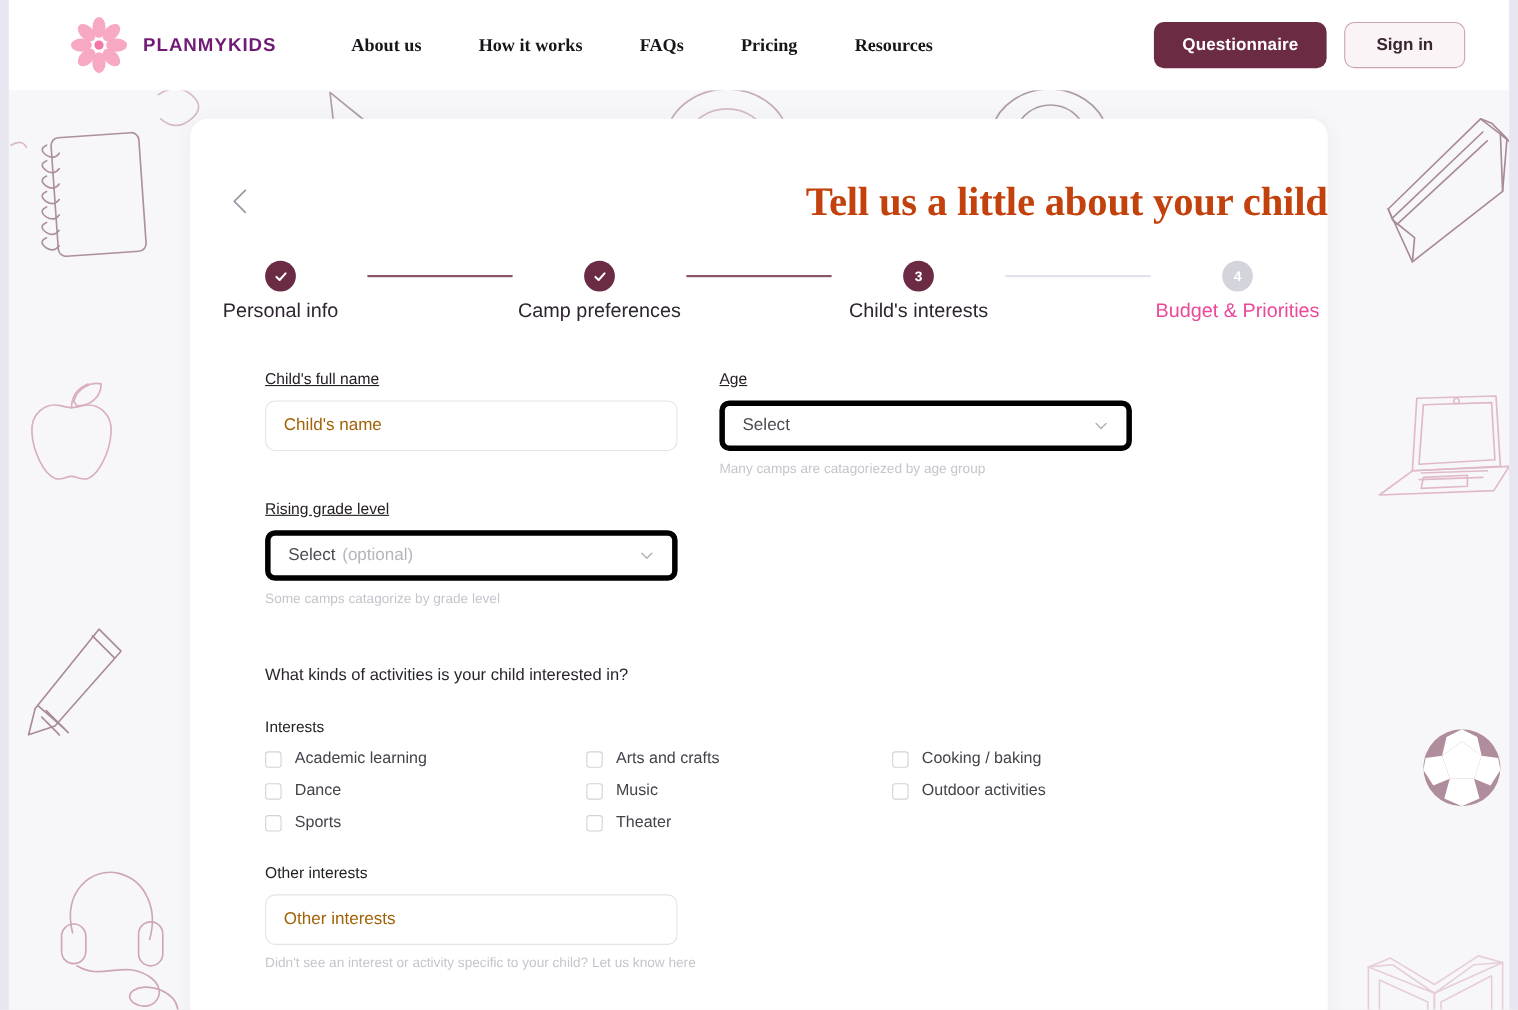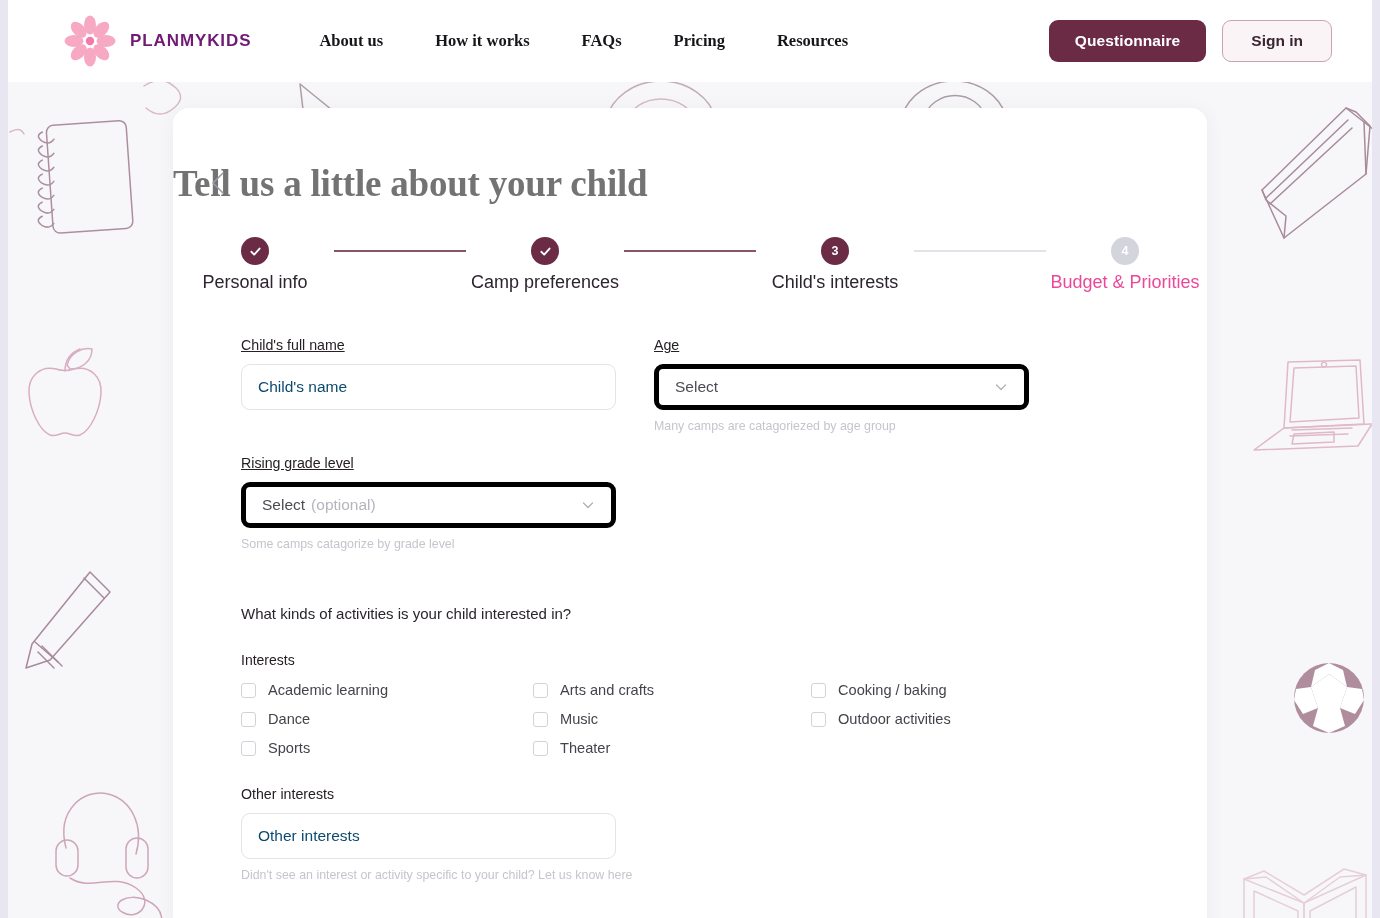--- a/index.html
+++ b/index.html
@@ -148,25 +148,25 @@
     top: 58px;
     width: 34px;
     height: 34px;
     cursor: pointer;
     display: flex;
     align-items: center;
     justify-content: center;
   }
 
   .card-title {
-    text-align: left;
+    text-align: right;
     font-family: "Liberation Serif", serif;
     font-size: 37px;
     font-weight: 700;
-    color: #737373;
+    color: #c2410c;
     padding-top: 54px;
     letter-spacing: -0.2px;
   }
 
   
   .stepper {
     margin-top: 32px;
     display: flex;
     justify-content: center;
     align-items: flex-start;
@@ -244,21 +244,21 @@
   .input-box {
     width: 100%;
     height: 46px;
     border: 1px solid #e3e3e8;
     border-radius: 9px;
     background: #ffffff;
     display: flex;
     align-items: center;
     padding: 0 16px;
     font-size: 15.5px;
-    color: #0c4a6e;
+    color: #a16207;
     cursor: text;
     position: relative;
   }
 
   .select-box {
     width: 100%;
     height: 46px;
     border: 5px solid #000000;
     border-radius: 9px;
     background: #ffffff;

